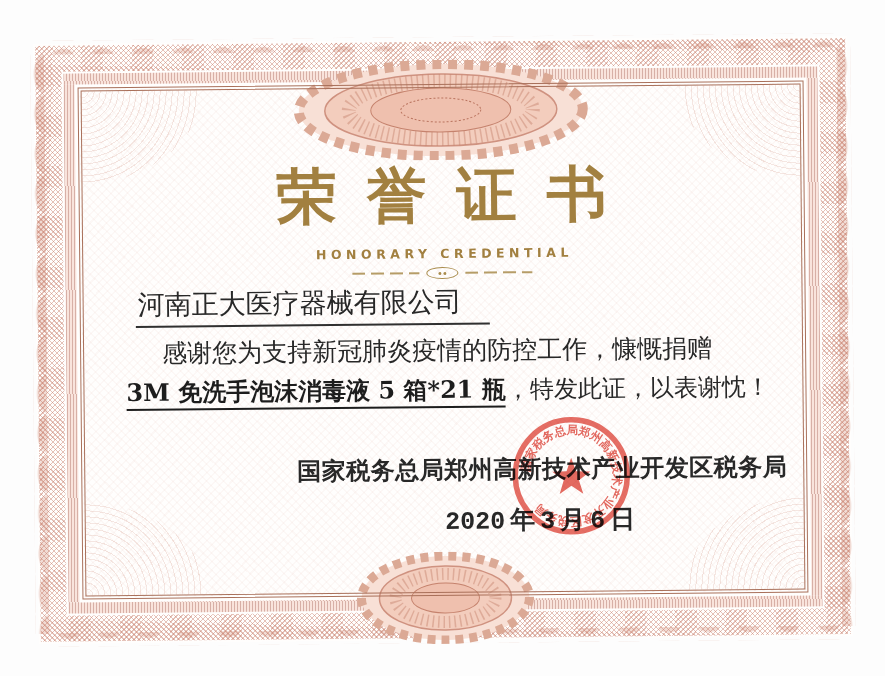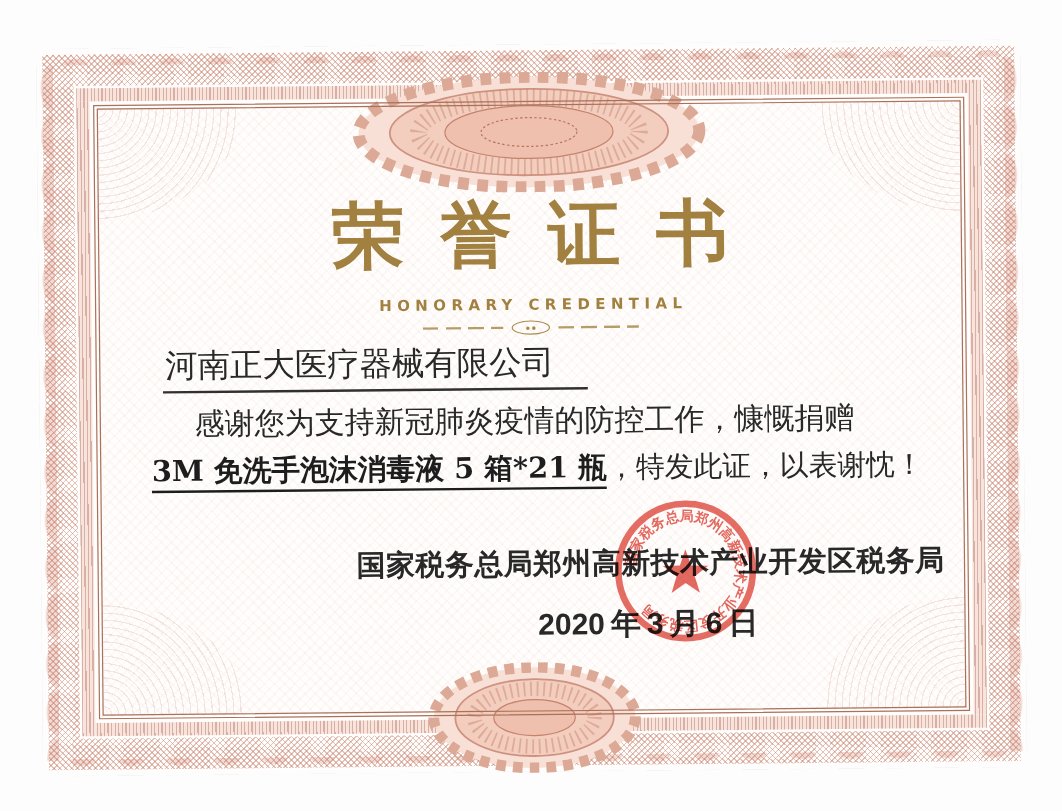--- a/index.html
+++ b/index.html
@@ -88,21 +88,21 @@
 
   .body-line1 { position:absolute; top:294px; left:126px; font-size:25px; }
   .body-line2 { position:absolute; top:334px; left:90px; font-size:24px; white-space:nowrap; }
   .donation { font-weight:700; color:#1d1d1d; border-bottom:2.5px solid #1d1d1d; padding-bottom:2px; }
 
   .issuer { position:absolute; top:414px; right:64px; font-size:24px; font-weight:600;
     letter-spacing:.5px; }
 
   .dateline { position:absolute; top:464px; left:380px; width:240px; text-align:center;
     font-size:25px; font-weight:600; white-space:nowrap; }
-  .num { font-family:Liberation Sans, sans-serif; font-weight:700; margin:0 5px; }
+  .num { font-family:Liberation Mono, monospace; font-weight:700; margin:0 5px; }
 
   .seal { position:absolute; left:472px; top:375px; z-index:5;
     mix-blend-mode:multiply; opacity:.92; }
 </style>
 </head>
 <body>
 
 <div class="stage">
   <div class="cert">
 

